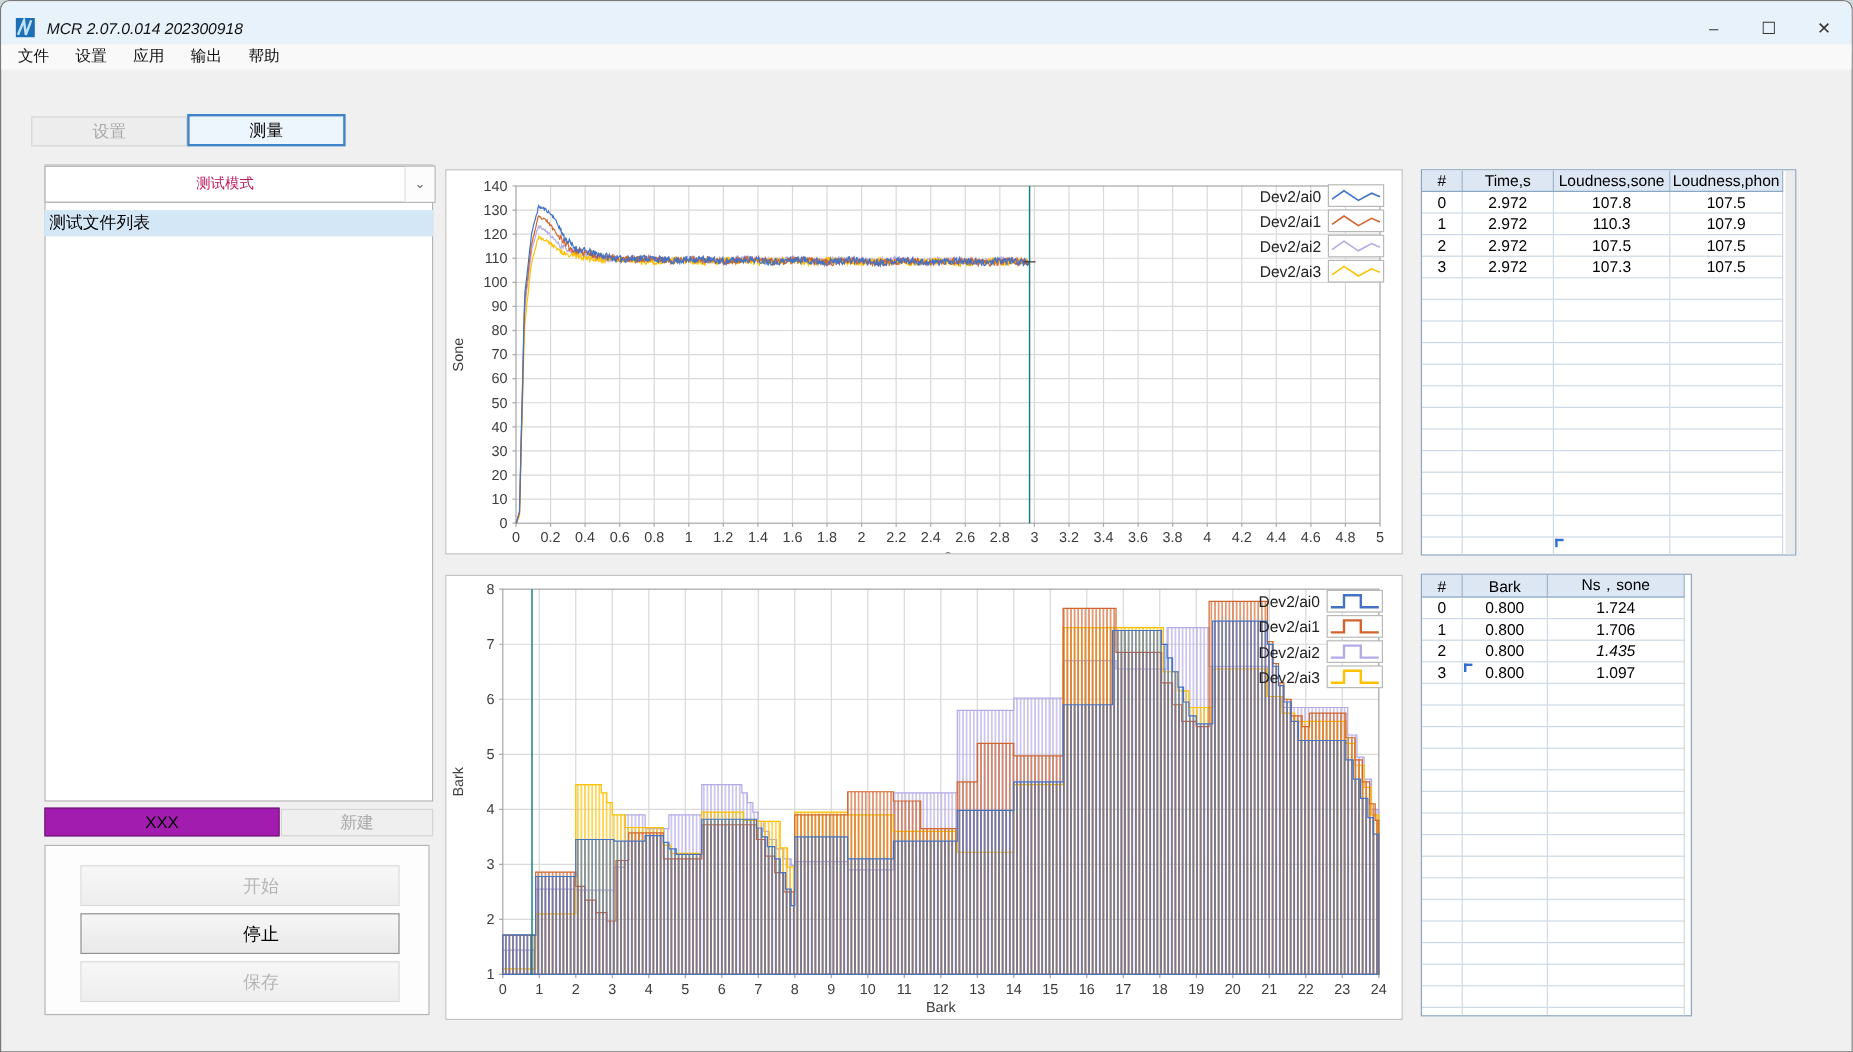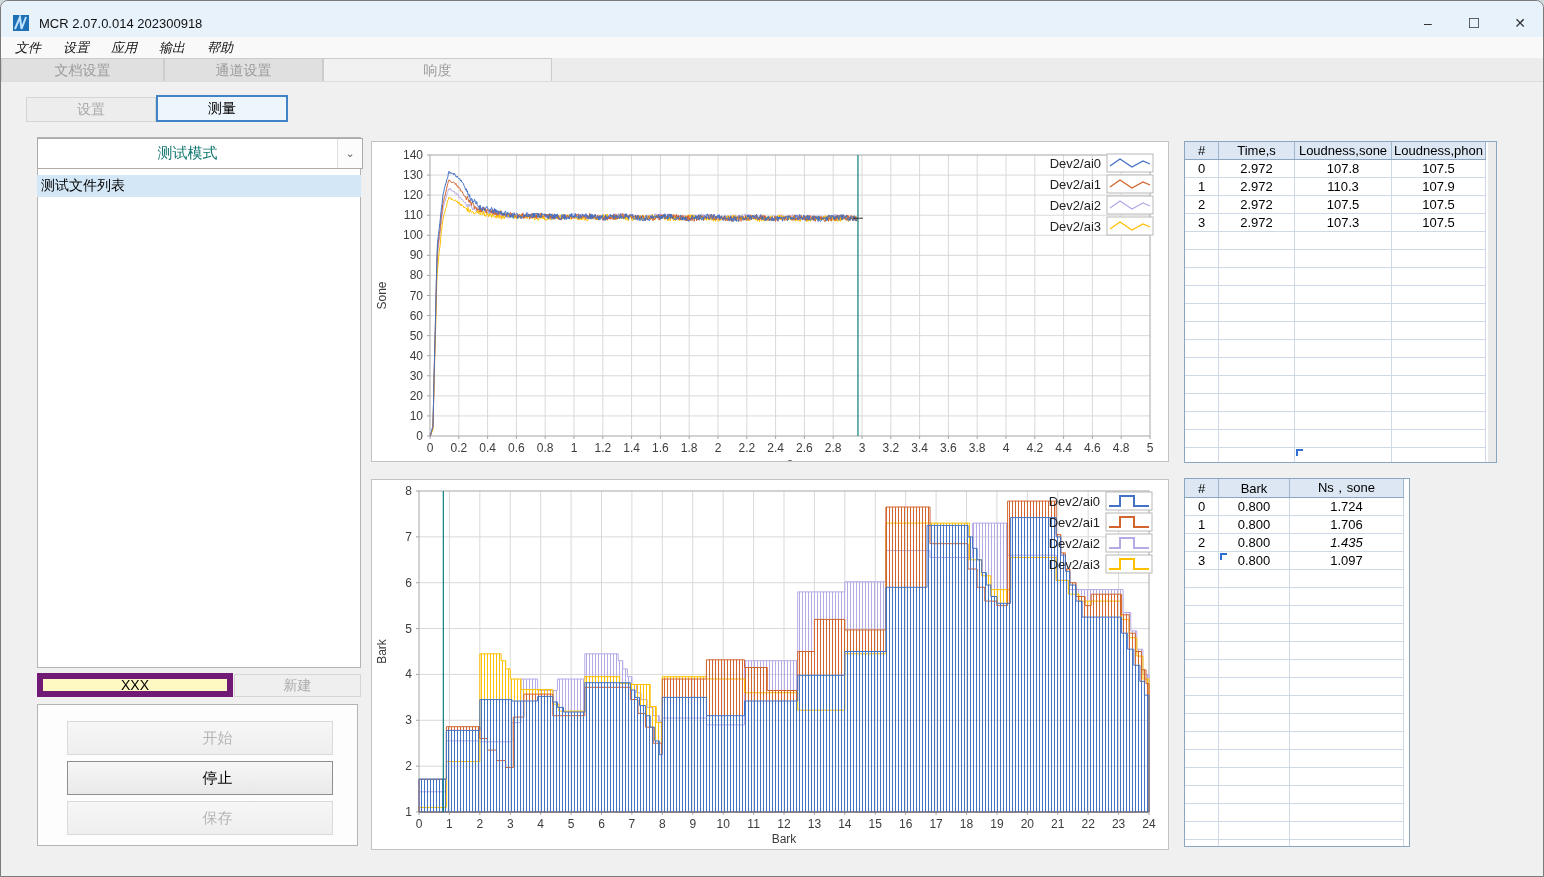--- a/index.html
+++ b/index.html
@@ -1,46 +1,46 @@
 <!DOCTYPE html>
 <html><head>
 <meta charset="utf-8">
 <style>
   html,body{margin:0;padding:0;background:#cfd8dc;font-family:"Liberation Sans","DejaVu Sans",sans-serif;}
   .window{position:relative;width:1544px;height:877px;background:#f0f0f0;border:1px solid #7a7a7a;
           border-radius:8px 8px 0 0;overflow:hidden;box-sizing:border-box;}
   
-  .titlebar{position:absolute;left:0;top:0;width:100%;height:44px;background:#e8f2fb;display:flex;align-items:center;}
+  .titlebar{position:absolute;left:0;top:0;width:100%;height:44px;background:#e8f2fb;display:flex;align-items:center;font-style:italic;}
   .app-icon{width:18px;height:18px;margin-left:12px;flex:0 0 auto;}
   .title-text{margin-left:8px;font-size:13px;color:#111;}
   .win-controls{margin-left:auto;display:flex;height:100%;}
   .win-btn{width:46px;height:100%;display:flex;align-items:center;justify-content:center;font-size:14px;color:#333;}
   
-  .menubar{position:absolute;left:0;top:36px;width:100%;height:21px;background:#f9f9f9;display:flex;align-items:flex-start;padding-left:6px;box-sizing:border-box;font-style:italic;}
+  .menubar{position:absolute;left:0;top:36px;width:100%;height:21px;background:#f9f9f9;display:flex;align-items:flex-end;padding-left:6px;box-sizing:border-box;}
   .menu-item{font-size:13px;color:#111;padding:2px 8px;margin-right:6px;}
   
   .tabstrip{position:absolute;left:0;top:57px;width:100%;height:24px;background:#ececec;display:flex;border-bottom:1px solid #dcdcdc;box-sizing:border-box;}
   .tab{height:23px;line-height:23px;text-align:center;font-size:14px;color:#9b9b9b;background:#e0e0e0;border:1px solid #cccccc;border-bottom:none;box-sizing:border-box;}
   .tab.t0{width:163px;}
   .tab.t1{width:159px;}
   .tab.t2{width:229px;background:#f1f1f1;}
   
   .main{position:absolute;left:0;top:81px;width:1544px;height:796px;}
   .abs{position:absolute;box-sizing:border-box;}
   
   .btn{display:flex;align-items:center;justify-content:center;font-size:14px;box-sizing:border-box;}
   .btn-settings{left:25px;top:15px;width:130px;height:25px;background:#ededed;border:1px solid #d5d5d5;color:#a9a9a9;}
   .btn-measure{left:155px;top:13px;width:132px;height:27px;background:#eef6fd;border:2px solid #4083c6;color:#000;font-family:Liberation Serif, serif;}
   .left-box{left:36px;top:55px;width:324px;height:531px;border:1px solid #b4b4b4;background:#fff;}
   .combo{position:absolute;left:-1px;top:0px;width:324px;height:29px;background:#fff;border:1px solid #ababab;display:flex;align-items:center;}
-  .combo-text{flex:1;text-align:center;font-size:15px;color:#0f766e;}
+  .combo-text{flex:1;text-align:center;font-size:12px;color:#be185d;}
   .combo-arrow{width:24px;height:100%;display:flex;align-items:center;justify-content:center;color:#666;font-size:11px;border-left:1px solid #e0e0e0;background:#fcfcfc;}
   .list-header{position:absolute;left:-1px;top:37px;width:324px;height:22px;background:#d4e7f6;font-size:14px;color:#000;display:flex;align-items:center;padding-left:4px;box-sizing:border-box;}
   .list-item{position:absolute;left:1px;top:63px;width:305px;height:19px;color:#fff;font-size:14px;display:flex;align-items:center;padding-left:6px;box-sizing:border-box;}
-  .btn-xxx{left:36px;top:591px;width:196px;height:24px;background:#fef9c3;border:6px solid #701a75;color:#000;}
+  .btn-xxx{left:36px;top:591px;width:196px;height:24px;background:#a21caf;border:1px solid #701a75;color:#000;}
   .btn-new{left:233px;top:592px;width:127px;height:23px;background:#efefef;border:1px solid #d5d5d5;color:#ababab;}
   .control-box{left:36px;top:622px;width:321px;height:142px;border:1px solid #b4b4b4;background:#fdfdfd;}
   .cbtn{position:absolute;left:29px;width:266px;height:34px;font-size:15px;display:flex;align-items:center;justify-content:center;box-sizing:border-box;padding-left:35px;}
   .cbtn.disabled{background:linear-gradient(#f7f7f7,#eeeeee);border:1px solid #dadada;color:#b6b6b6;}
   .cbtn.enabled{background:linear-gradient(#f6f6f6,#e9e9e9);border:1px solid #8f8f8f;color:#000;}
   
   .chart-panel{background:#fff;border:1px solid #c3c3c3;}
   .chart1{left:370px;top:59px;width:798px;height:321px;}
   .chart2{left:370px;top:397px;width:798px;height:371px;}
   .chart-panel svg{position:absolute;left:0;top:0;}
@@ -76,25 +76,20 @@
   </div>
 
   <div class="menubar">
     <span class="menu-item">文件</span>
     <span class="menu-item">设置</span>
     <span class="menu-item">应用</span>
     <span class="menu-item">输出</span>
     <span class="menu-item">帮助</span>
   </div>
 
-  <div class="tabstrip">
-    <div class="tab t0">文档设置</div>
-    <div class="tab t1">通道设置</div>
-    <div class="tab t2">响度</div>
-  </div>
 
   <div class="main">
 
     <div class="abs btn btn-settings">设置</div>
     <div class="abs btn btn-measure">测量</div>
 
     <div class="abs left-box">
       <div class="combo">
         <span class="combo-text">测试模式</span>
         <span class="combo-arrow">⌄</span>

